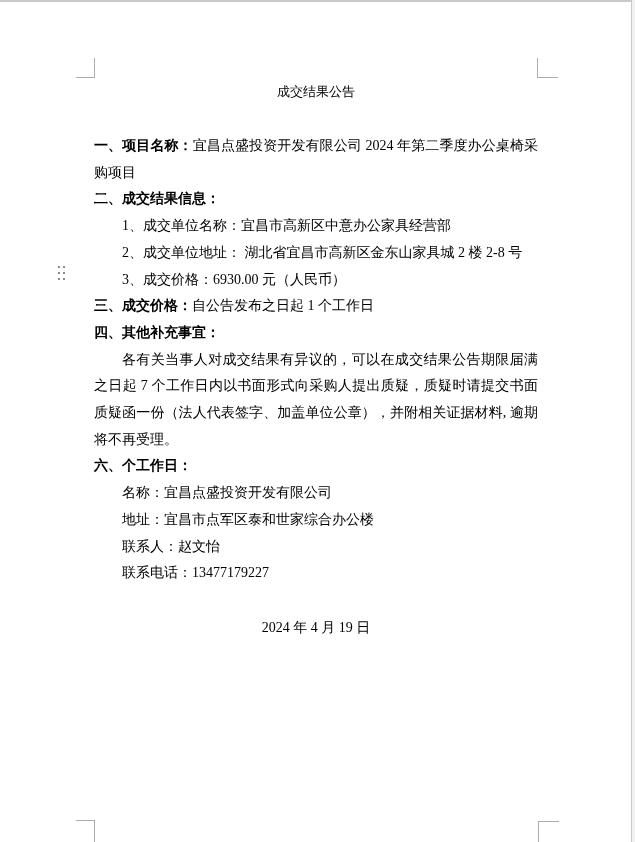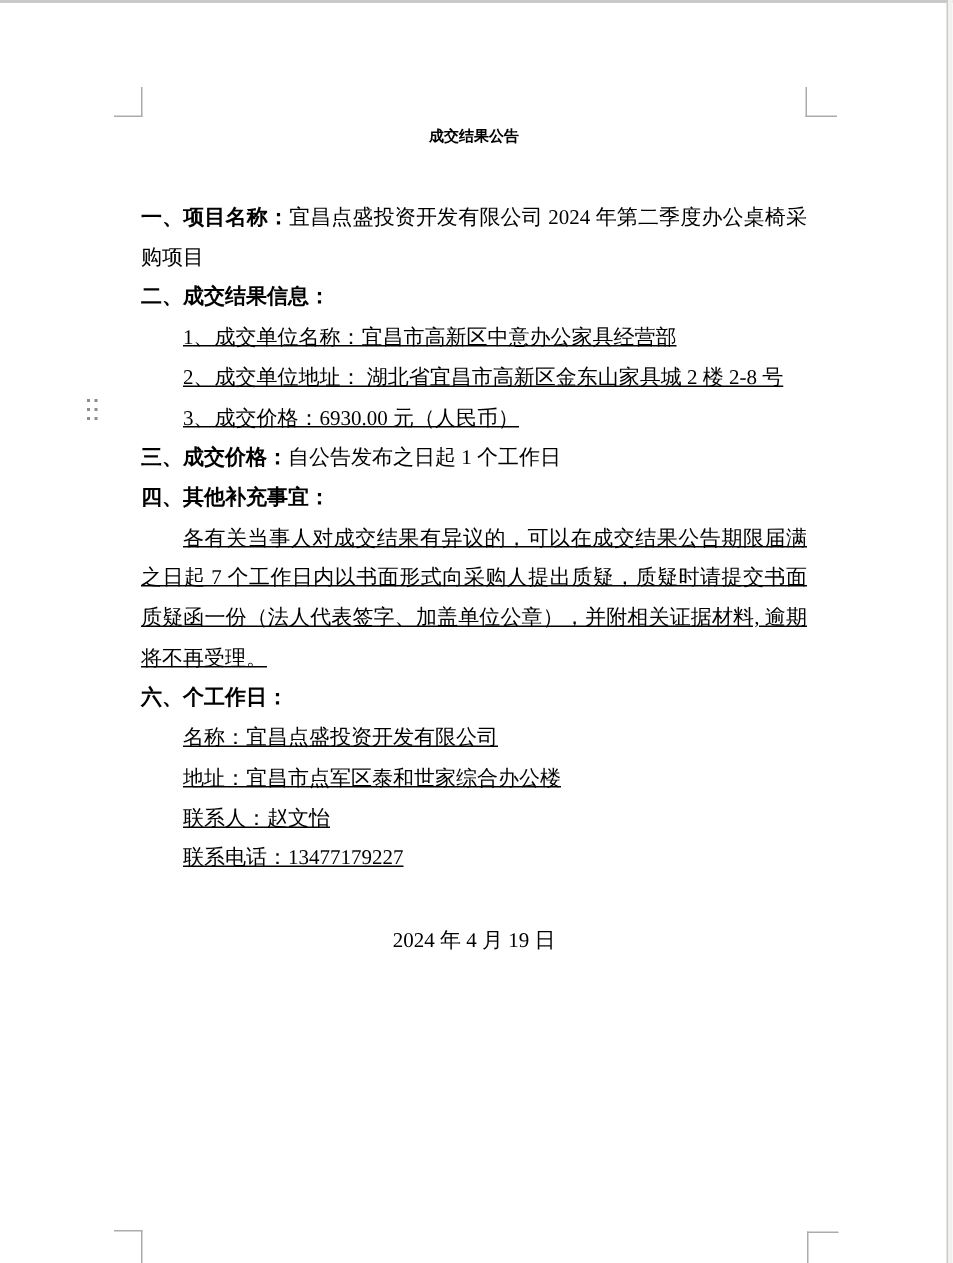--- a/index.html
+++ b/index.html
@@ -75,35 +75,35 @@
     display: block;
   }
   
   .content {
     position: absolute;
     left: 94px; top: 78px;
     width: 444px;
     color: #000000;
   }
   .doc-title {
-    font-size: 10px;
-    font-weight: bold;
+    font-size: 13px;
+    font-weight: normal;
     text-align: center;
     line-height: 27px;
     margin: 0 0 28px 0;
     white-space: pre-wrap;
   }
   .para {
     margin: 0;
     font-size: 14px;
     line-height: 26.7px;
     text-align: justify;
     white-space: pre-wrap;
   }
-  .para.indent { text-indent: 2em; text-decoration: underline; }
+  .para.indent { text-indent: 2em; }
   .run { font-weight: normal; margin-top: 17px; }
   .run.bold { font-weight: bold; }
   .date-line {
     margin-top: 28px;
     text-align: center;
     text-indent: 0;
   }
 </style>
 </head>
 <body>

